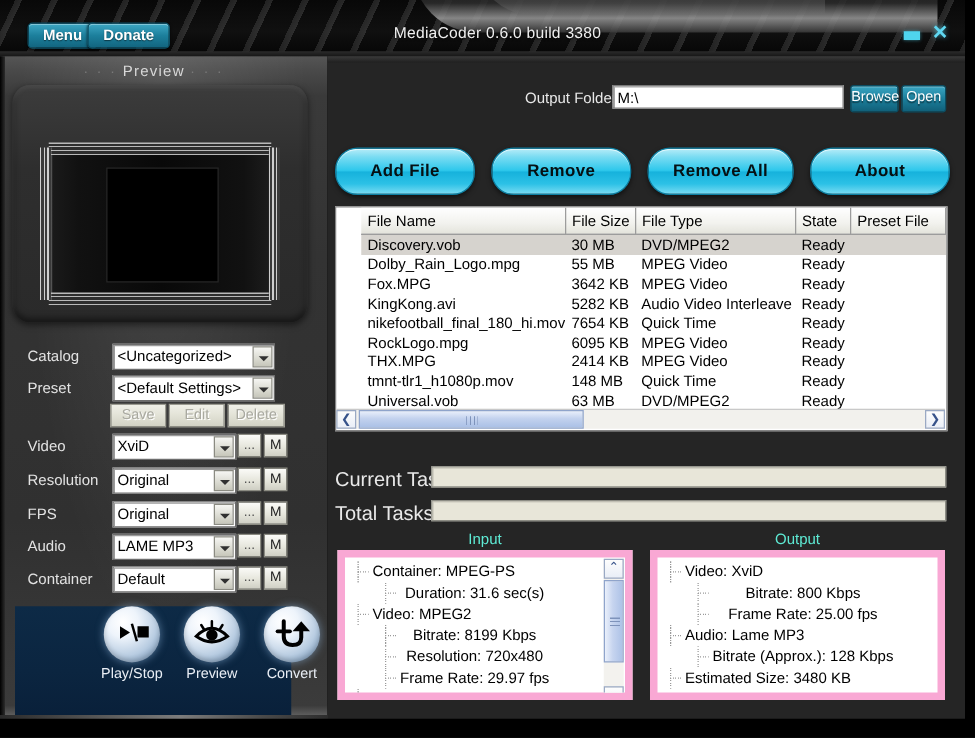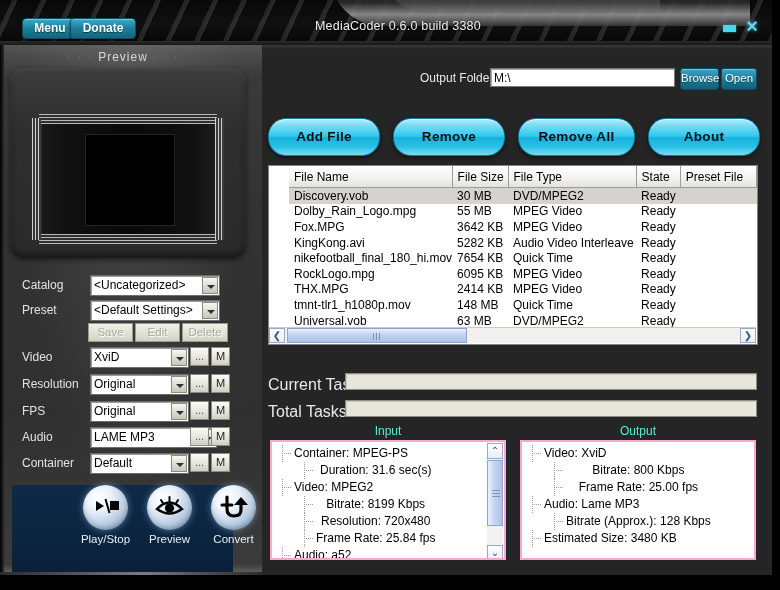--- a/index.html
+++ b/index.html
@@ -172,21 +172,21 @@
   #current-task-label{left:268px;top:376px;}
   #current-task-bar{left:345px;top:373px;width:412px;}
   #total-tasks-label{left:268px;top:403px;}
   #total-tasks-bar{left:345px;top:400px;width:412px;}
 
   
   .iotitle{position:absolute;color:#5eead4;font-size:12px;text-align:center;}
   #input-title{left:268px;top:424px;width:240px;}
   #output-title{left:518px;top:424px;width:240px;}
   .iobox{position:absolute;top:440px;height:120px;background:#fff;
-    border:2px solid #f9a8d4;box-sizing:border-box;overflow:hidden;}
+    border:6px solid #f9a8d4;box-sizing:border-box;overflow:hidden;}
   #input-box{left:270px;width:236px;}
   #output-box{left:520px;width:236px;}
   .tree{position:absolute;left:4px;top:3px;font-size:12px;color:#000;}
   .tnode{height:17px;line-height:17px;white-space:nowrap;position:relative;}
   .tnode.l1{padding-left:18px;}
   .tnode.l2{padding-left:40px;text-align:center;}
   .tnode:before{content:"";position:absolute;left:6px;top:0;width:1px;height:17px;
     background:repeating-linear-gradient(0deg,#9a9a9a 0 1px,transparent 1px 2px);}
   .tnode.l1:after{content:"";position:absolute;left:6px;top:8px;width:9px;height:1px;
     background:repeating-linear-gradient(90deg,#9a9a9a 0 1px,transparent 1px 2px);}
@@ -286,21 +286,21 @@
         <div class="flabel">FPS</div>
         <div class="combo" style="left: 90px; width: 97px;">
           <div class="val" style="width: 75px;">Original</div>
           <div class="arrowbox"></div>
         </div>
         <div class="sqbtn dots" style="left: 190px;">...</div>
         <div class="sqbtn" style="left: 211px;">M</div>
       </div>
       <div class="frow" style="top: 427px;">
         <div class="flabel">Audio</div>
-        <div class="combo" style="left: 90px; width: 97px; padding-left: 28px;">
+        <div class="combo" style="left: 90px; width: 97px;">
           <div class="val" style="width: 75px;">LAME MP3</div>
           <div class="arrowbox"></div>
         </div>
         <div class="sqbtn dots" style="left: 190px;">...</div>
         <div class="sqbtn" style="left: 211px;">M</div>
       </div>
       <div class="frow" style="top: 453px;">
         <div class="flabel">Container</div>
         <div class="combo" style="left: 90px; width: 97px;">
           <div class="val" style="width: 75px;">Default</div>
@@ -456,21 +456,21 @@
   <div class="pbar" id="total-tasks-bar"></div>
 
   <div class="iotitle" id="input-title">Input</div>
   <div class="iobox" id="input-box">
     <div class="tree" id="input-tree">
         <div class="tnode l1">Container: MPEG-PS</div>
         <div class="tnode l2">Duration: 31.6 sec(s)</div>
         <div class="tnode l1">Video: MPEG2</div>
         <div class="tnode l2">Bitrate: 8199 Kbps</div>
         <div class="tnode l2">Resolution: 720x480</div>
-        <div class="tnode l2">Frame Rate: 25.84 fps</div>
+        <div class="tnode l2">Frame Rate: 29.97 fps</div>
         <div class="tnode l1">Audio: a52</div>
       </div>
     <div class="vscroll">
       <div class="vs-arrow up">⌃</div>
       <div class="vs-thumb">
           <div class="vs-grip"></div>
         </div>
       <div class="vs-arrow down">⌄</div>
     </div>
   </div>

